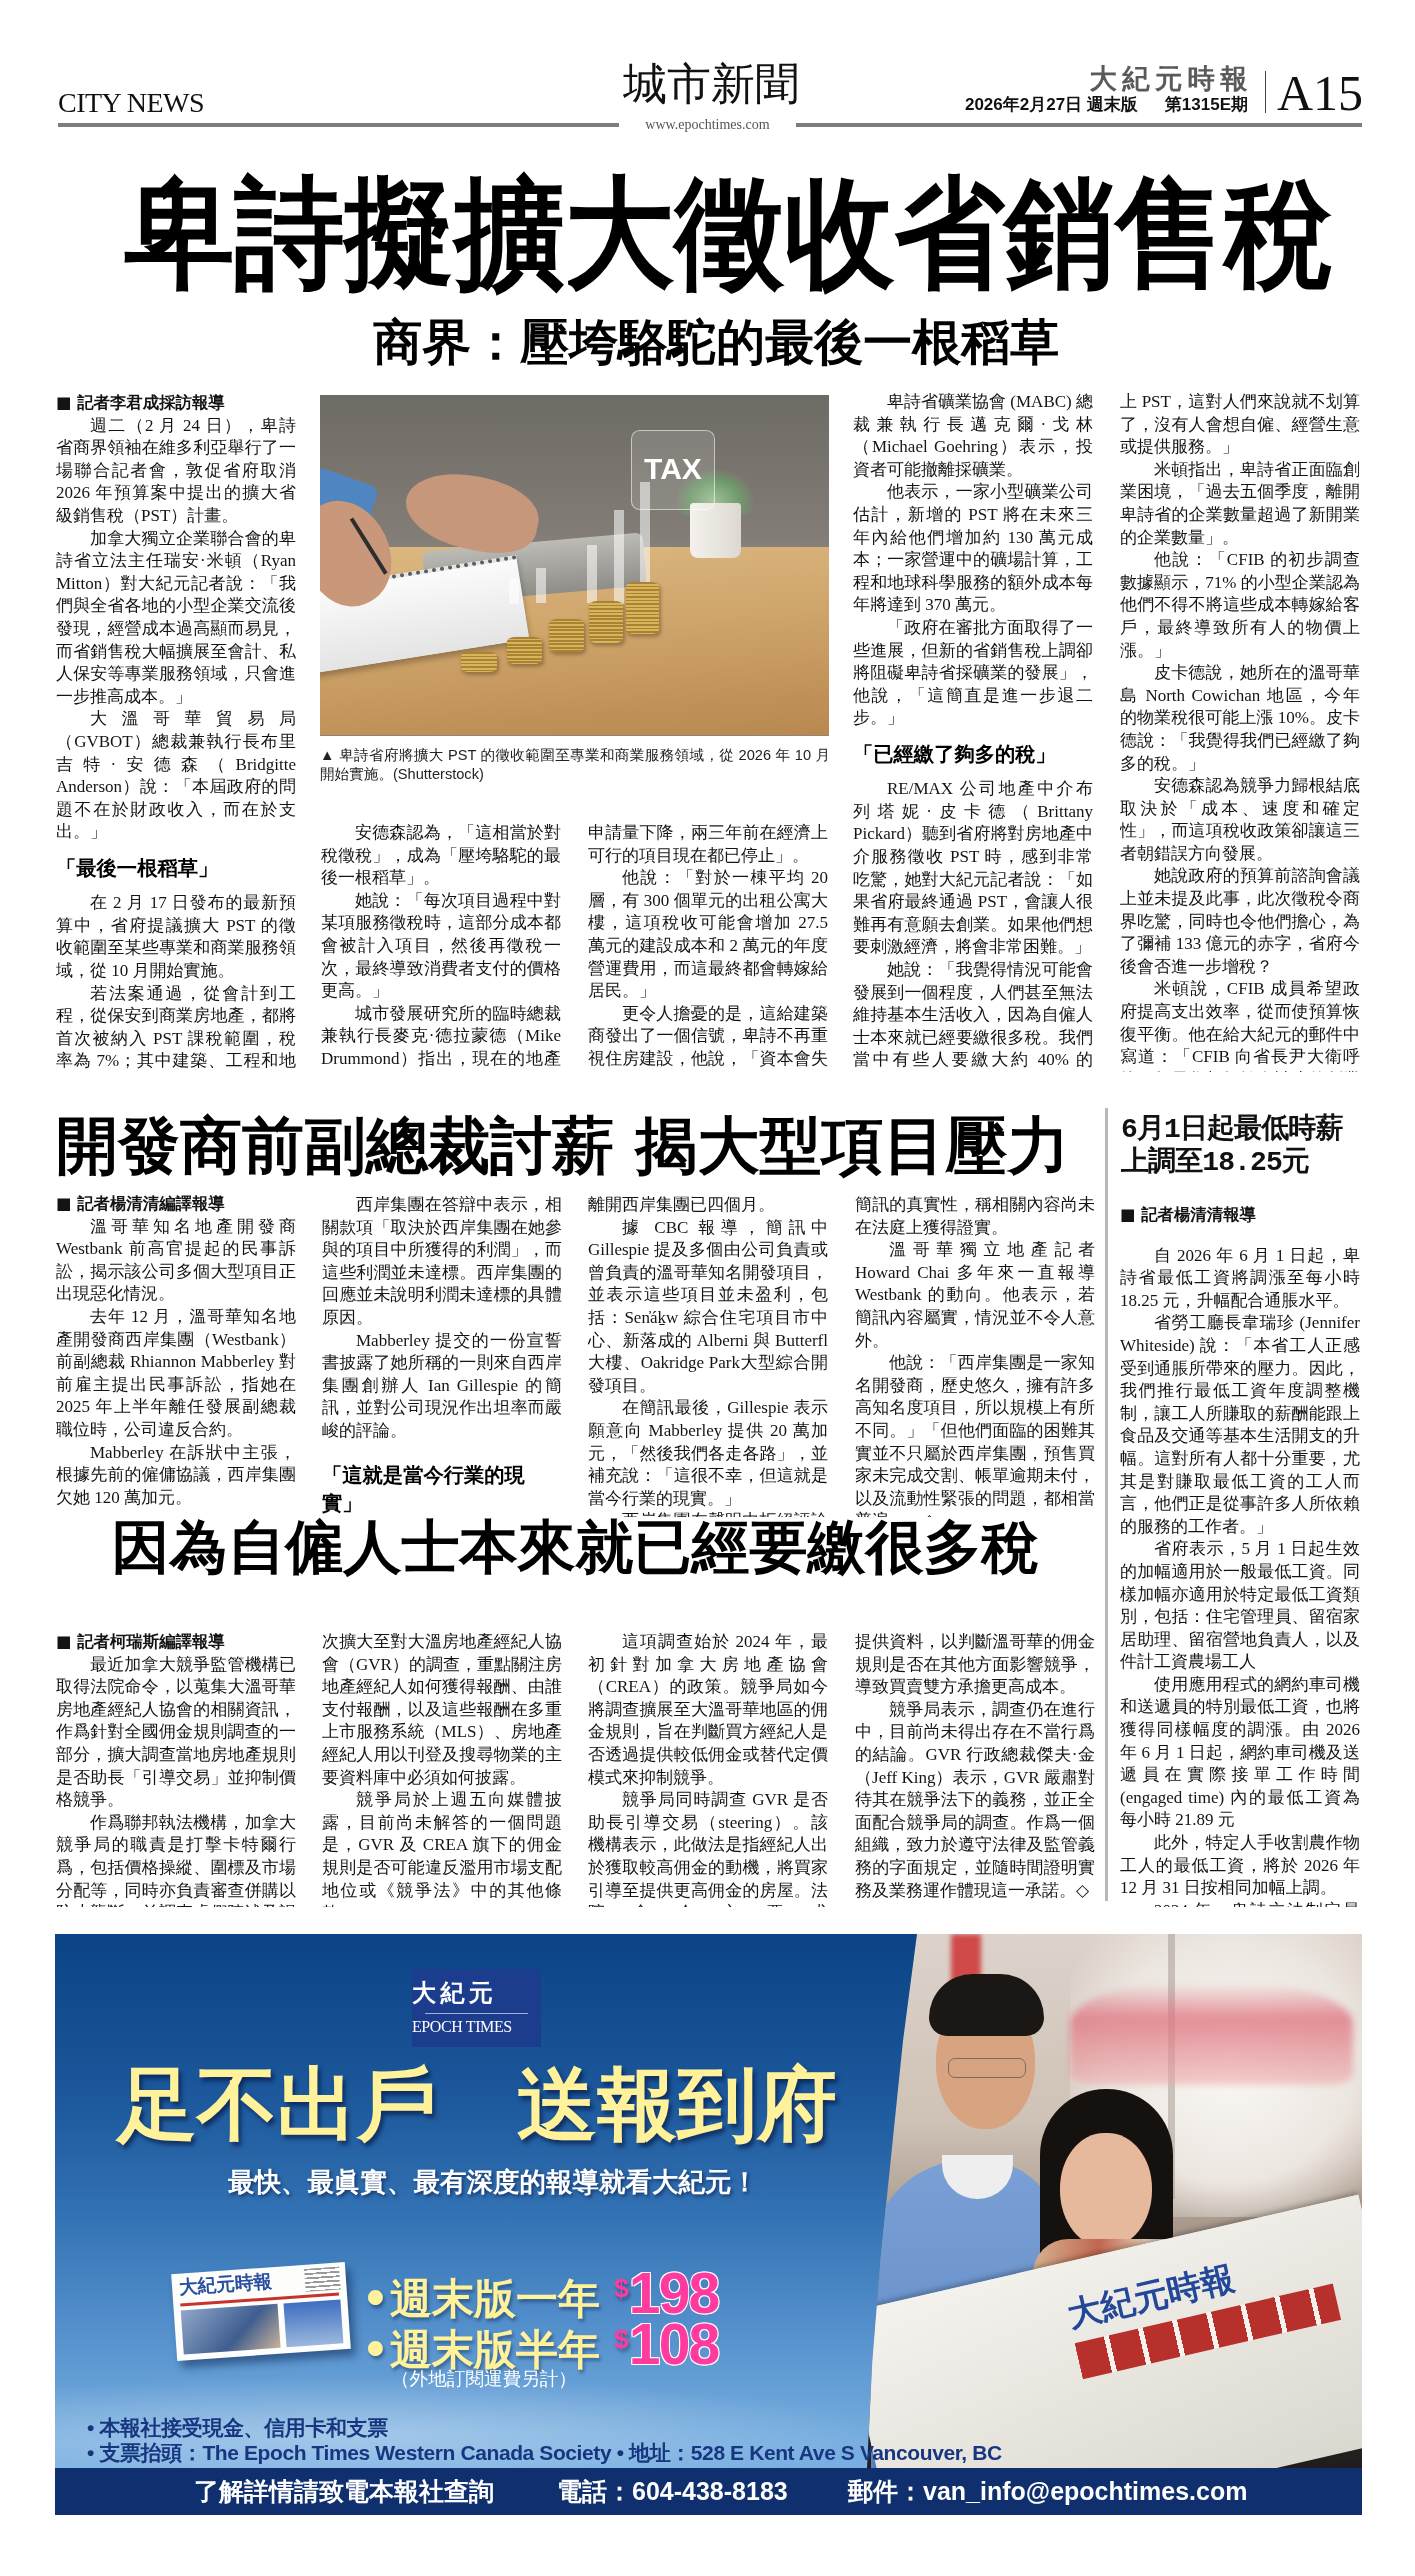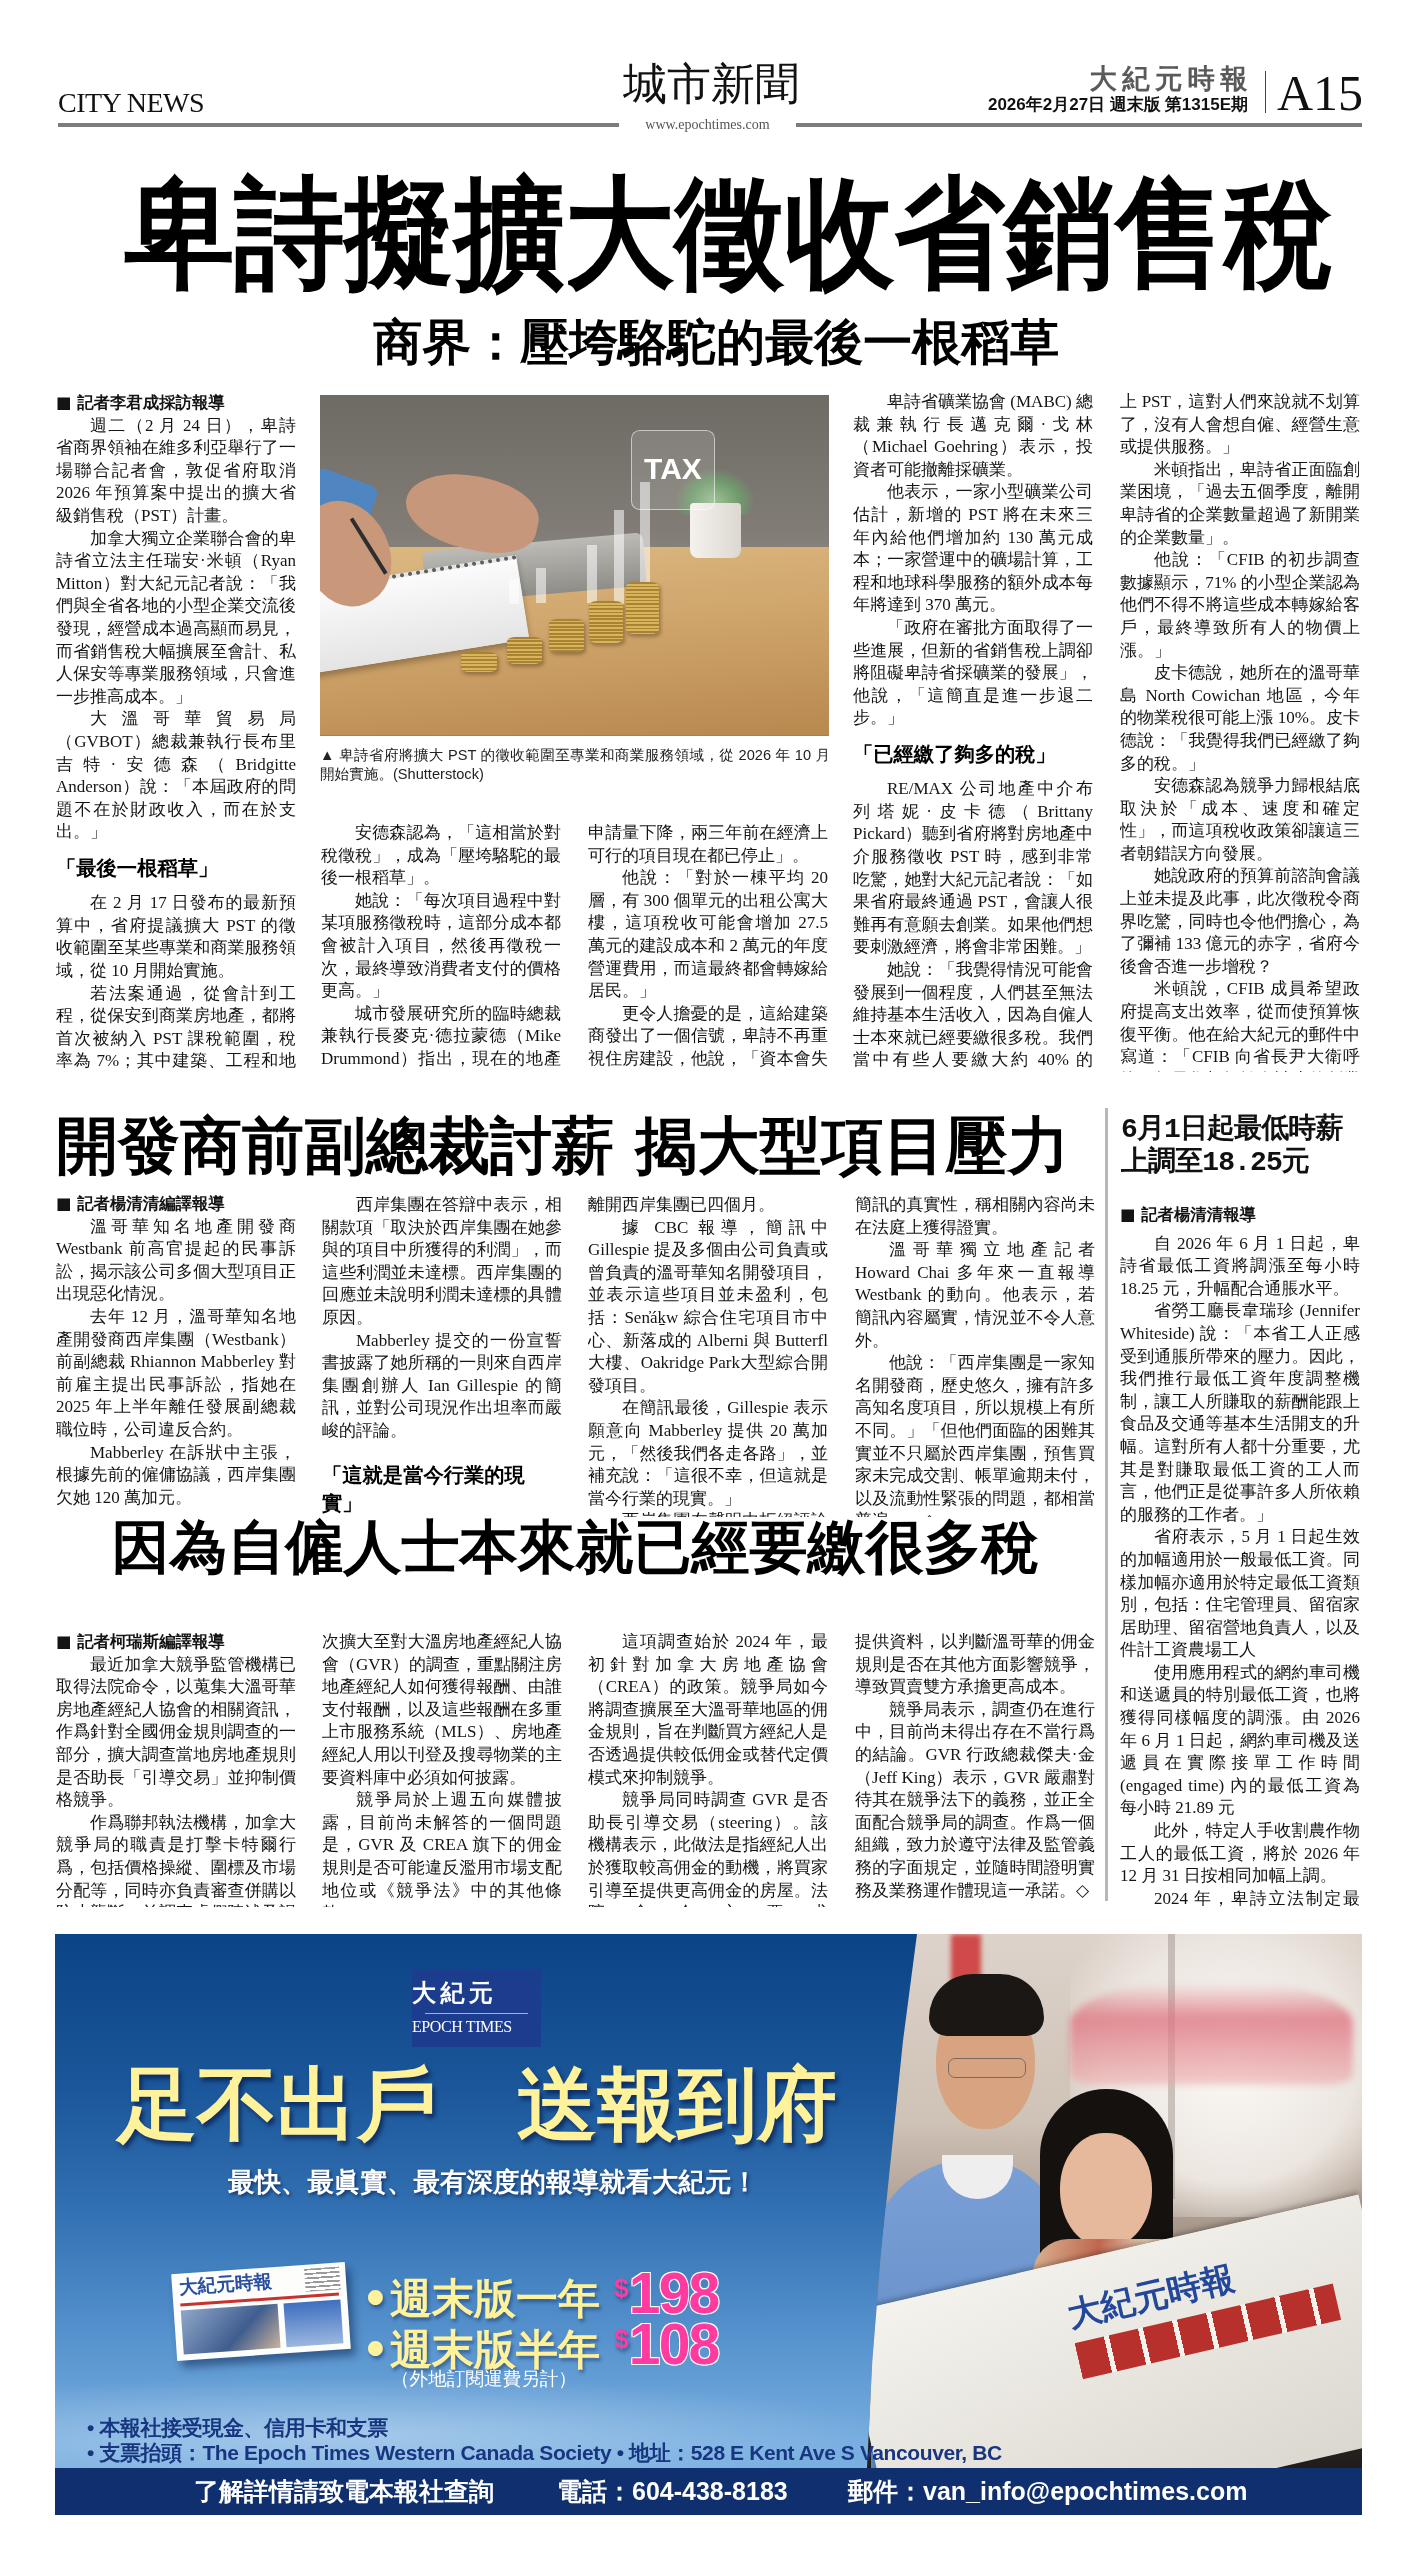--- a/index.html
+++ b/index.html
@@ -9,21 +9,21 @@
 
 
 .hdr-en{position:absolute;left:58px;top:89px;font-family:"Liberation Serif",serif;font-size:28px;line-height:1;letter-spacing:-0.5px;color:#111;white-space:nowrap}
 .hdr-zh{position:absolute;left:623px;top:62px;font-family:"DejaVu Serif",serif;font-size:44px;line-height:1;color:#111;white-space:nowrap}
 .hdr-rule{position:absolute;top:123px;height:4.4px;background:#7c7c7c}
 .hdr-rule.l{left:58px;width:561px}
 .hdr-rule.r{left:796px;width:566px}
 .hdr-url{position:absolute;left:619px;width:177px;top:118px;text-align:center;font-family:"Liberation Serif",serif;font-size:14px;line-height:1;color:#555;white-space:nowrap}
 .hdr-mast{position:absolute;right:162px;top:65px;font-family:"DejaVu Serif",serif;font-size:27.4px;line-height:1;font-weight:bold;color:#5a5a5a;letter-spacing:5.3px;white-space:nowrap}
 .hdr-date{position:absolute;right:167px;top:96px;font-family:"Liberation Sans","DejaVu Sans",sans-serif;font-size:17px;line-height:1;font-weight:bold;color:#111;white-space:nowrap}
-.hdr-date span+span{margin-left:4px}
+.hdr-date span+span{margin-left:27px}
 .hdr-vline{position:absolute;left:1265px;top:71px;width:0.9px;height:42px;background:#444}
 .hdr-page{position:absolute;left:1277px;top:68px;font-family:"Liberation Serif",serif;font-size:50px;line-height:1;color:#111}
 
 
 .hl-main{position:absolute;left:22px;width:1415px;top:173px;text-align:center;font-family:"DejaVu Serif",serif;font-weight:900;font-size:110px;line-height:1;color:#000;transform:scaleY(1.1);transform-origin:top center;white-space:nowrap}
 .hl-sub{position:absolute;left:8.8px;width:1415px;top:318px;text-align:center;font-family:"DejaVu Sans",sans-serif;font-weight:bold;font-size:49px;line-height:1;color:#000;white-space:nowrap}
 .hl-2{position:absolute;left:56px;width:1039px;top:1115px;font-family:"DejaVu Sans",sans-serif;font-weight:bold;font-size:62px;line-height:1;color:#000;white-space:nowrap}
 .hl-3{position:absolute;left:56px;width:1039px;top:1518px;text-align:center;font-family:"DejaVu Sans",sans-serif;font-weight:bold;font-size:58px;line-height:1;color:#000;white-space:nowrap}
 
 
@@ -49,21 +49,21 @@
 .cb-c1{left:56px;top:1631px;height:276px}
 .cb-c2{left:322px;top:1631px;height:276px}
 .cb-c3{left:588px;top:1631px;height:276px}
 .cb-c4{left:855px;top:1631px;height:276px}
 
 
 .mw-rule{position:absolute;left:1105px;top:1108px;width:2.7px;height:793px;background:#b8b8b8}
 .mw-title{position:absolute;left:1121px;top:1113px;width:243px;font-family:Liberation Mono, monospace;font-weight:bold;font-size:28px;line-height:33px;letter-spacing:-0.9px;color:#111}
 .mw-title div{white-space:nowrap}
 .mw-body{left:1120px;top:1204px;height:703px}
-.mw-body .byline{margin-bottom:6px}
+.mw-body .byline{margin-bottom:18px}
 
 
 .photo{position:absolute;left:320px;top:395px;width:509px;height:341px;overflow:hidden;background:linear-gradient(180deg,#6e6a64 0%,#817d76 40%,#8a857d 50%)}
 .ph-desk{position:absolute;left:0;top:152px;width:509px;height:188px;background:linear-gradient(175deg,#dcb982 0%,#cfa56b 45%,#b8884f 100%)}
 .ph-pot{position:absolute;left:370px;top:108px;width:51px;height:55px;background:linear-gradient(90deg,#f5f2ed,#dcd8d1);border-radius:3.5px 3.5px 8px 8px}
 .ph-plant{position:absolute;left:356px;top:74px;width:78px;height:46px;background:radial-gradient(ellipse at 50% 70%,#9cbf95 0%,#6f9a6c 45%,rgba(111,154,108,0) 72%)}
 .ph-calc{position:absolute;left:104px;top:147px;width:221px;height:53px;background:linear-gradient(180deg,#bdbbb5,#8f8d88);border-radius:7px;transform:rotate(-5deg)}
 .ph-notebook{position:absolute;left:-19.5px;top:177px;width:223px;height:85px;background:linear-gradient(180deg,#fbfbfb,#e4e4e4);transform:rotate(-9deg);box-shadow:0 4.4px 6.2px rgba(0,0,0,.28);border-top:4.4px dotted #5e5e5e}
 .ph-sleeve{position:absolute;left:-12.4px;top:81px;width:65px;height:50px;background:#4f86c2;border-radius:8.8px;transform:rotate(20deg)}
 .ph-hand1{position:absolute;left:-16px;top:104px;width:85px;height:108px;background:#c9977a;border-radius:45% 50% 50% 45%;transform:rotate(-25deg)}

